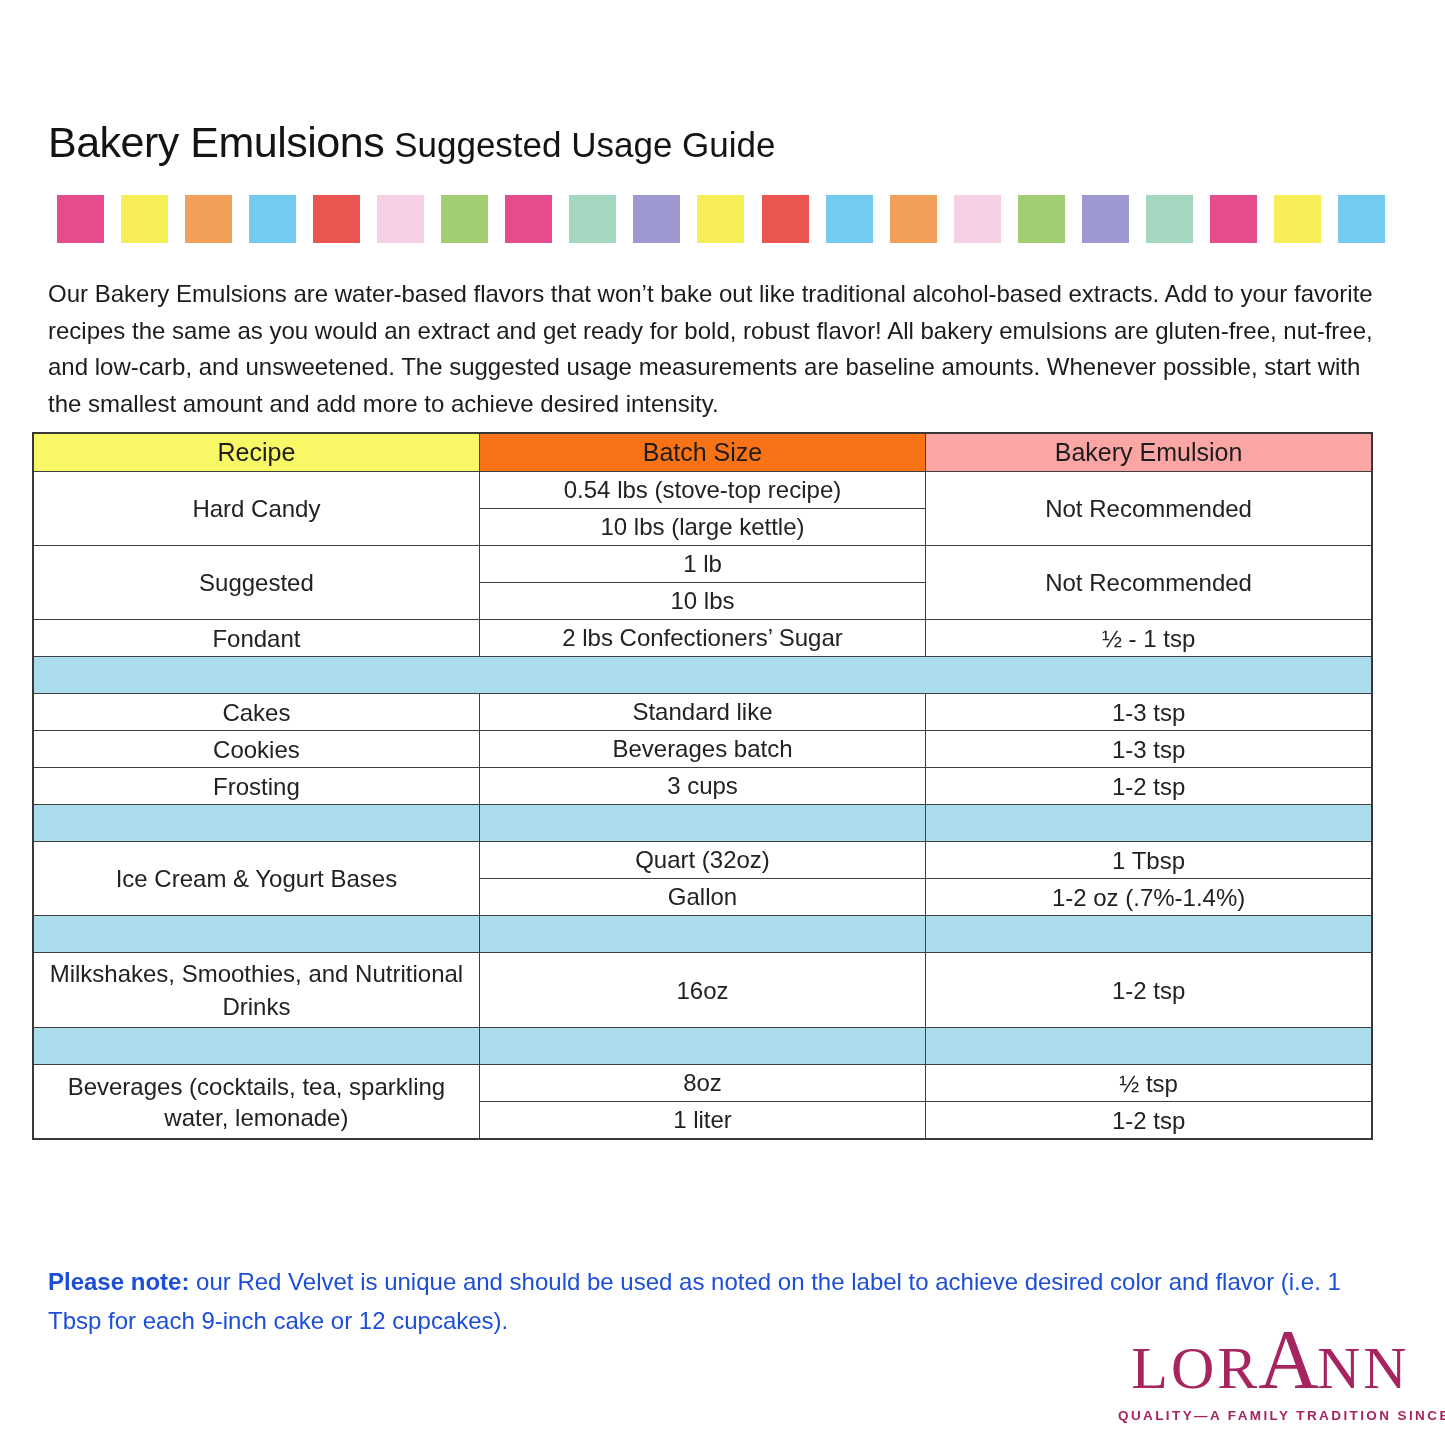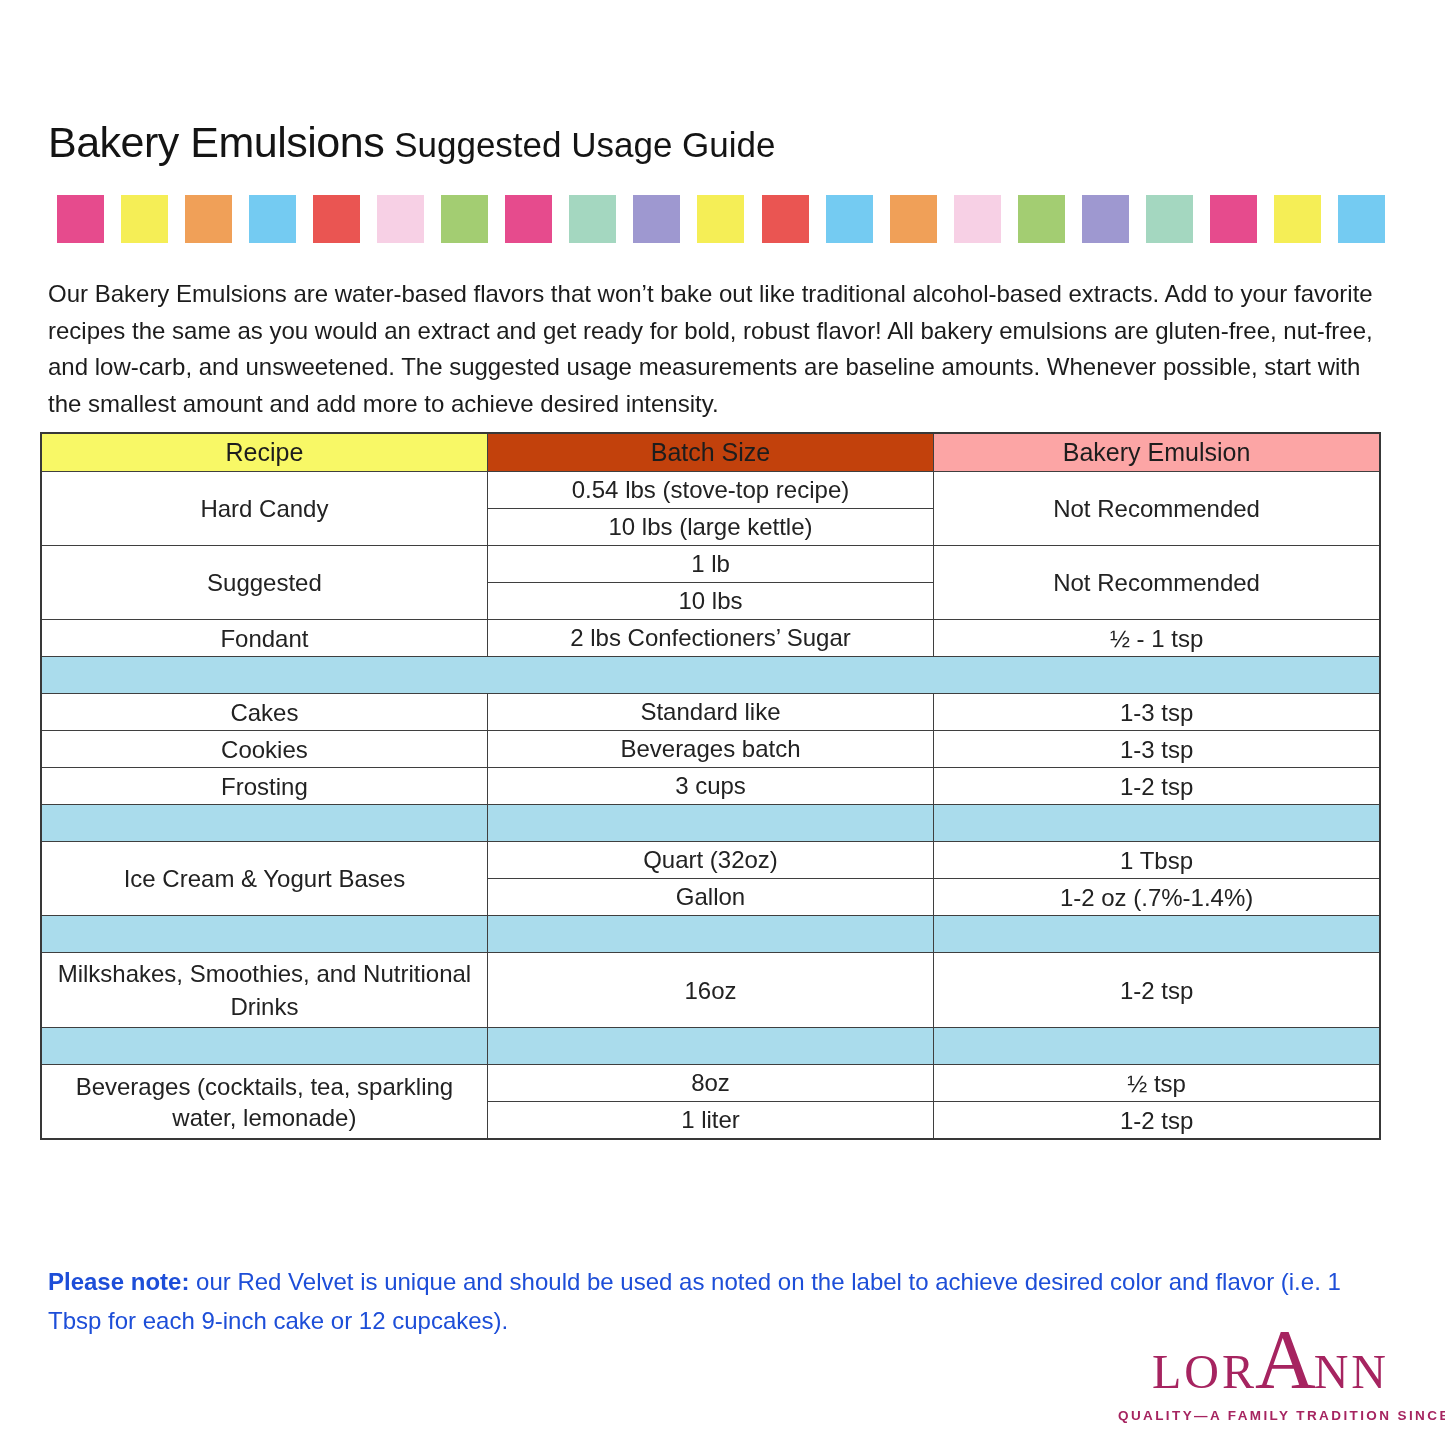--- a/index.html
+++ b/index.html
@@ -22,21 +22,21 @@
   }
   .swatch { width: 47px; height: 48px; }
 
   
   .intro {
     position: absolute; left: 48px; top: 252px; width: 1348px;
     font-size: 24px; line-height: 36.5px; color: #1c1c1c; text-align: left;
   }
 
   
-  .usage-table-wrap { position: absolute; left: 40px; top: 432px; width: 1341px; }
+  .usage-table-wrap { position: absolute; left: 32px; top: 432px; width: 1341px; }
   table.usage {
     border-collapse: collapse; width: 100%; table-layout: fixed;
     font-size: 24px; color: #222;
   }
   table.usage td, table.usage th {
     border: 1.6px solid #3f3f3f; text-align: center; vertical-align: middle;
     padding: 0 6px; height: 36px; overflow: hidden;
   }
   table.usage { border: 2.4px solid #383838; }
   table.usage th { font-weight: 400; font-size: 25px; color: #1d1d1d; height: 37px; }
@@ -51,21 +51,21 @@
   }
   .note b { font-weight: 700; }
 
   
   .logo { position: absolute; left: 1118px; top: 1318px; width: 305px; text-align: center; }
   .logo-name {
     font-family: "Liberation Serif", serif; color: #a62460;
     display: flex; align-items: baseline; justify-content: center;
     letter-spacing: 3px; line-height: 1;
   }
-  .logo-name .seg { font-size: 48px; }
+  .logo-name .seg { font-size: 60px; }
   .logo-name .seg-a { font-size: 84px; letter-spacing: 0; margin: 0 -2px; }
   .logo-tagline {
     margin-top: 6px; font-size: 13.5px; font-weight: 600; letter-spacing: 2.4px;
     color: #a62460; white-space: nowrap;
   }
 </style>
 </head>
 <body>
 
 <div class="page">
@@ -98,21 +98,21 @@
       <div class="swatch" style="background: rgb(116, 203, 242);"></div>
     </div>
 
   <p class="intro">Our Bakery Emulsions are water-based flavors that won’t bake out like traditional alcohol-based extracts. Add to your favorite recipes the same as you would an extract and get ready for bold, robust flavor! All bakery emulsions are gluten-free, nut-free, and low-carb, and unsweetened. The suggested usage measurements are baseline amounts. Whenever possible, start with the smallest amount and add more to achieve desired intensity.</p>
 
   <div class="usage-table-wrap">
     <table class="usage">
       <tbody>
           <tr>
         <th class="col-hdr" style="background: rgb(248, 248, 102);">Recipe</th>
-        <th class="col-hdr" style="background: #c2410c;">Batch Size</th>
+        <th class="col-hdr" style="background: #f97316;">Batch Size</th>
         <th class="col-hdr" style="background: #fca5a5;">Bakery Emulsion</th>
       </tr>
 
       <tr>
         <td class="cell-recipe" rowspan="2">Hard Candy</td>
         <td>0.54 lbs (stove-top recipe)</td>
         <td class="cell-emulsion" rowspan="2">Not Recommended</td>
       </tr>
       <tr>
         <td>10 lbs (large kettle)</td>

